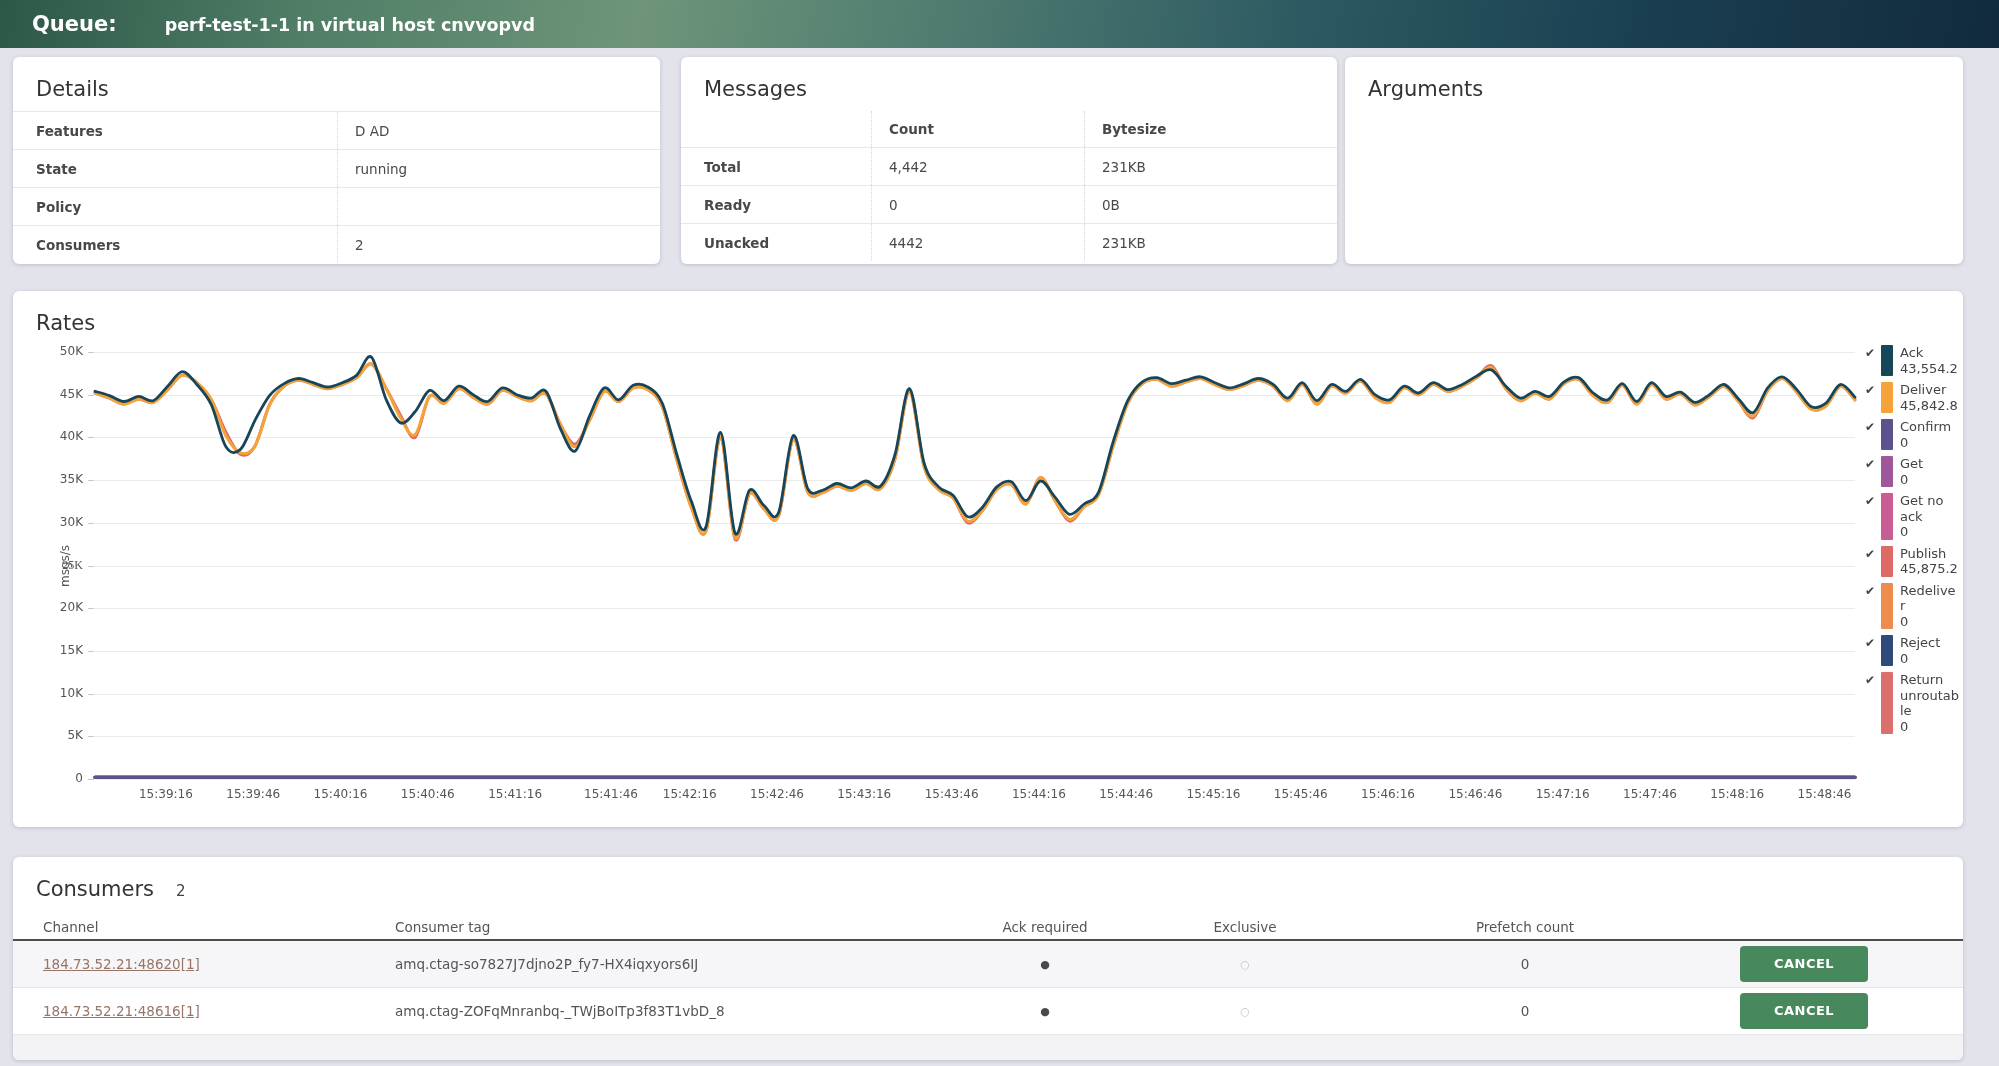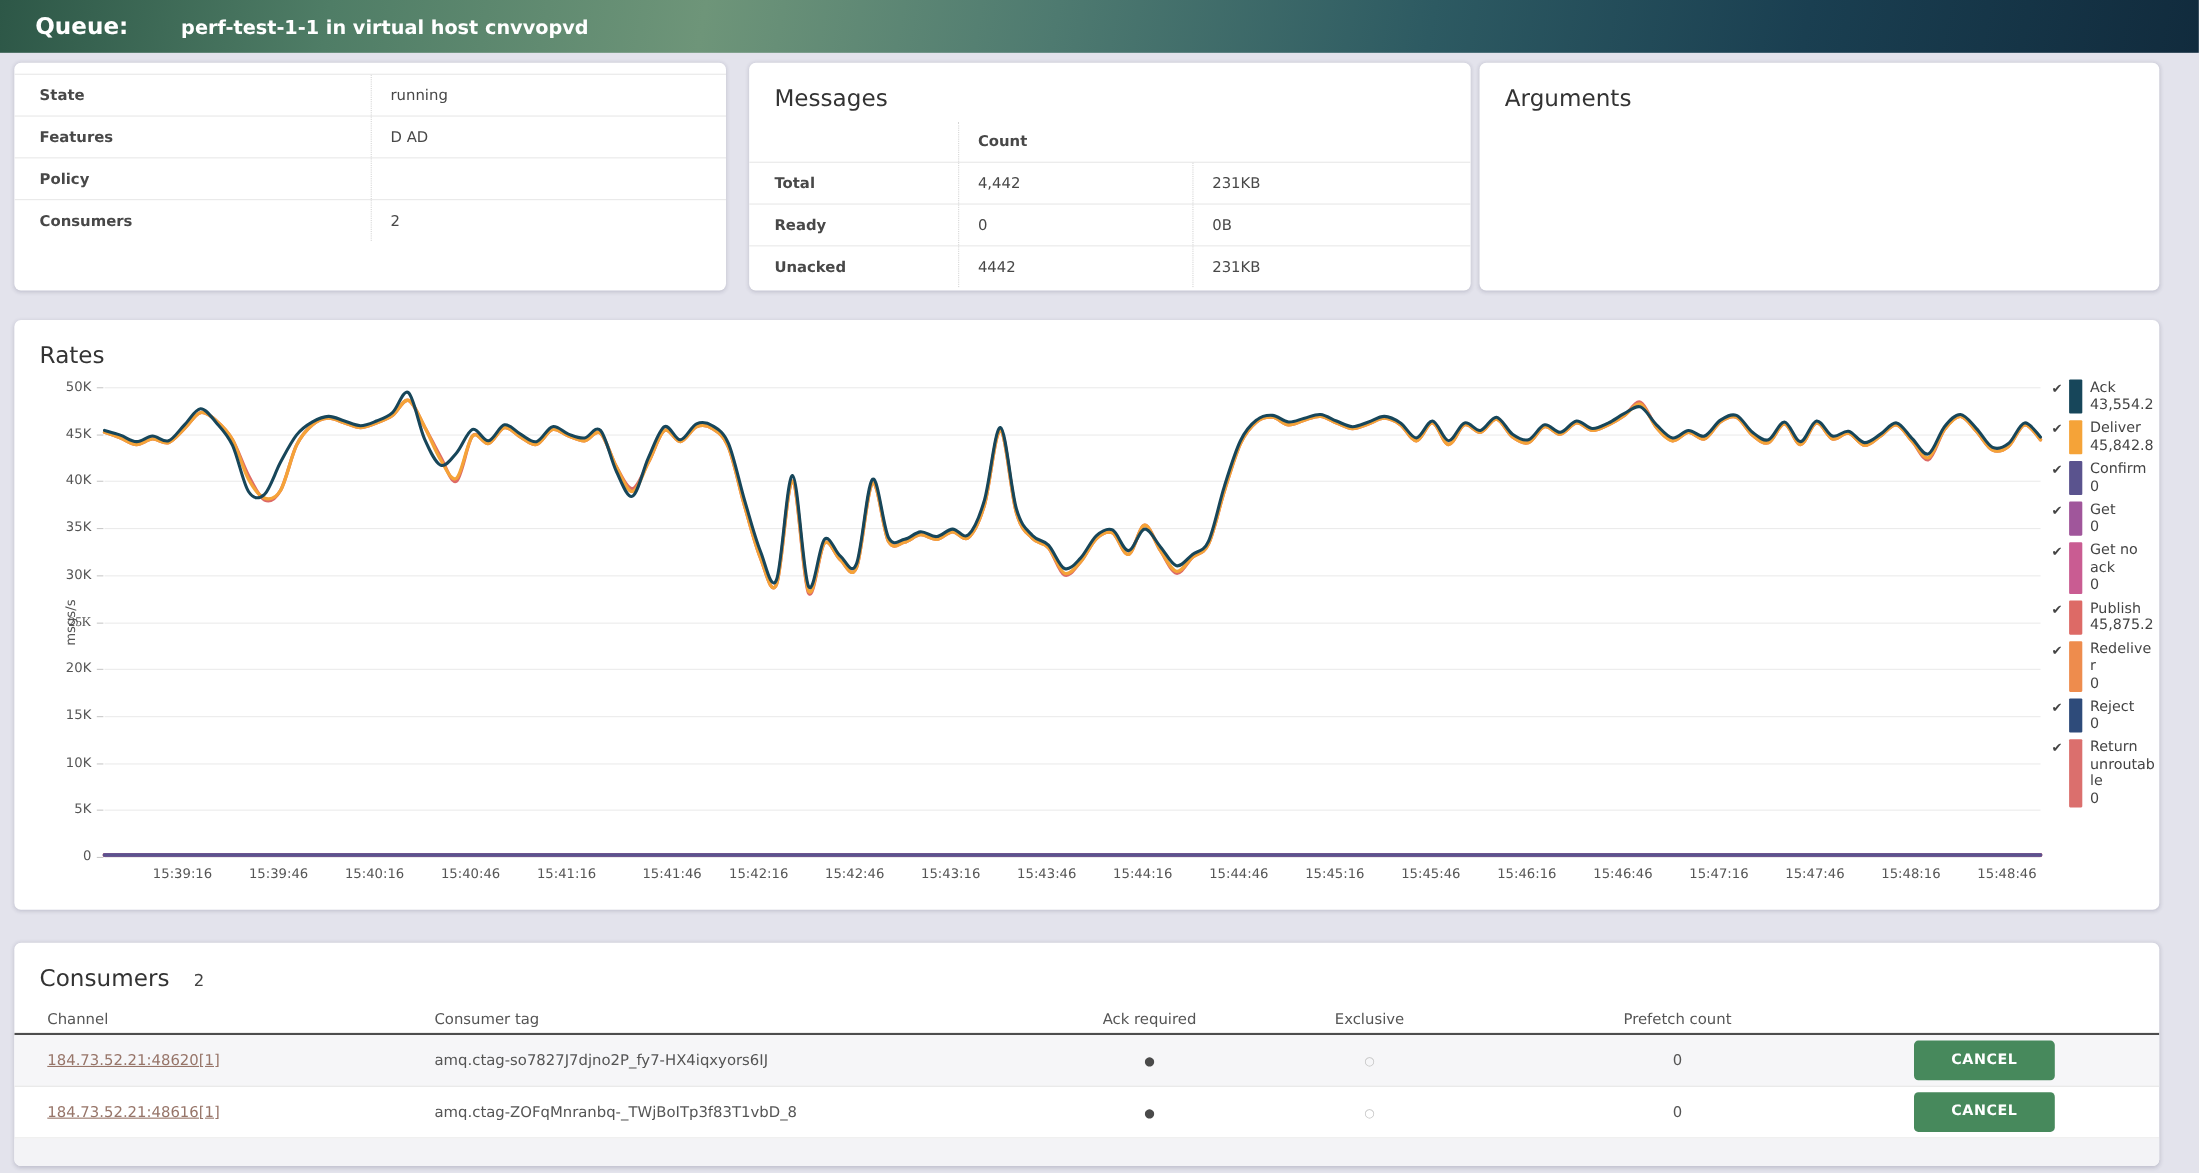--- a/index.html
+++ b/index.html
@@ -103,46 +103,48 @@
 <div class="page">
 
   <header class="topbar">
     <div class="tb-left">
       <span class="q-label">Queue:</span>
       <span class="q-title">perf-test-1-1 in virtual host cnvvopvd</span>
     </div>
   </header>
 
   <section class="panel panel-details">
+    <h2>Details</h2>
     <div class="kv-table">
+      <div class="kv-row">
+        <div class="kv-label">Features</div>
+        <div class="kv-value">D AD</div>
+      </div>
       <div class="kv-row">
         <div class="kv-label">State</div>
         <div class="kv-value">running</div>
-      </div>
-      <div class="kv-row">
-        <div class="kv-label">Features</div>
-        <div class="kv-value">D AD</div>
       </div>
       <div class="kv-row">
         <div class="kv-label">Policy</div>
         <div class="kv-value"></div>
       </div>
       <div class="kv-row">
         <div class="kv-label">Consumers</div>
         <div class="kv-value">2</div>
       </div>
     </div>
   </section>
 
   <section class="panel panel-messages">
     <h2>Messages</h2>
     <div class="msg-table">
       <div class="msg-row hdr">
         <div class="msg-c1"></div>
         <div class="msg-c2">Count</div>
+        <div class="msg-c3">Bytesize</div>
       </div>
       <div class="msg-row body">
         <div class="msg-c1">Total</div>
         <div class="msg-c2">4,442</div>
         <div class="msg-c3">231KB</div>
       </div>
       <div class="msg-row body">
         <div class="msg-c1">Ready</div>
         <div class="msg-c2">0</div>
         <div class="msg-c3">0B</div>

